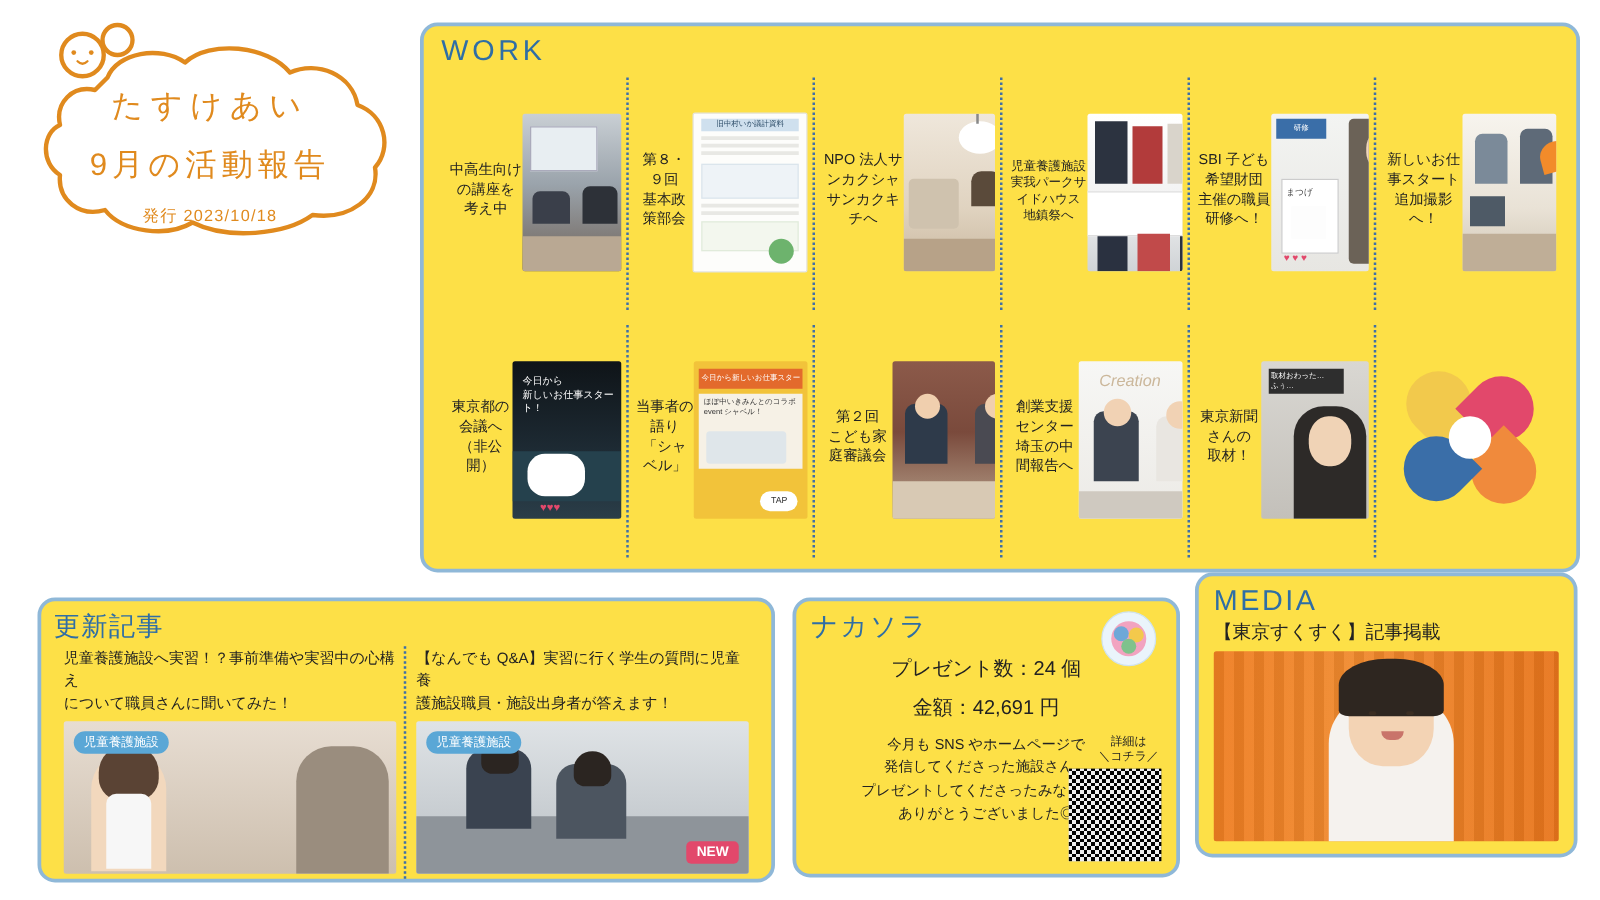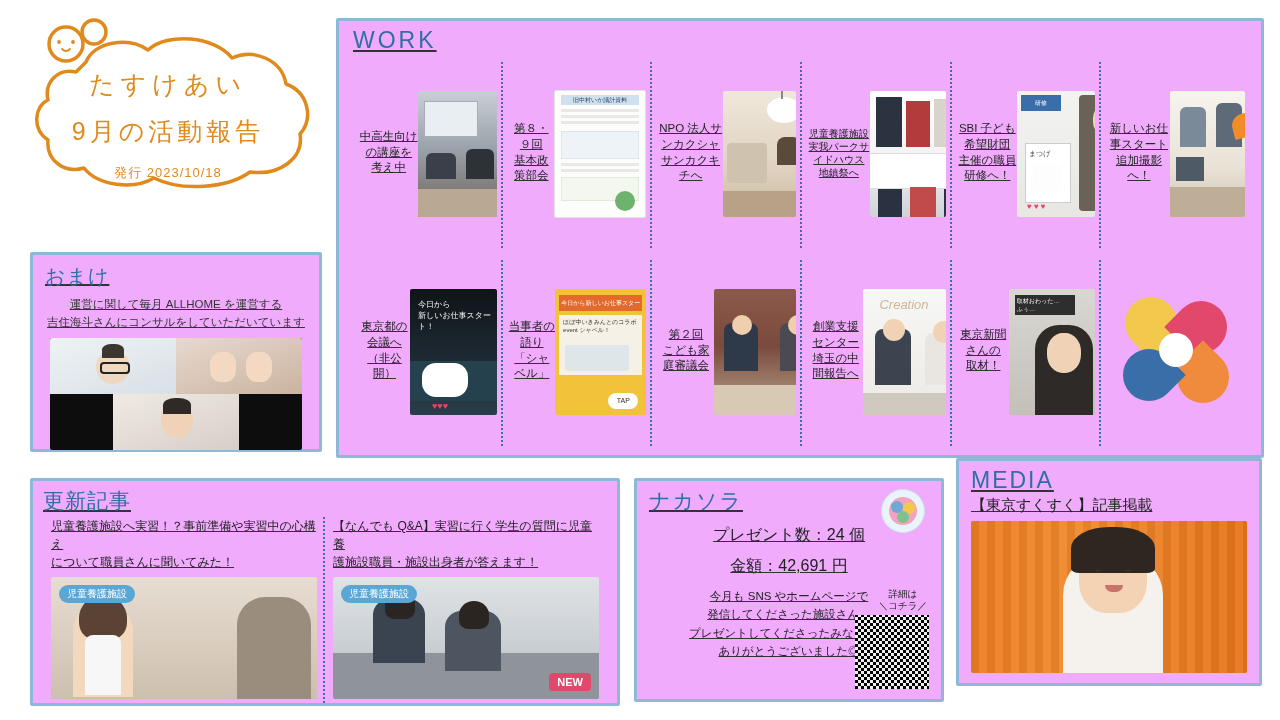--- a/index.html
+++ b/index.html
@@ -48,24 +48,23 @@
   }
   .cloud-date {
     font-size: 13px;
     letter-spacing: 1px;
   }
 
   
   .panel {
     position: absolute;
     border: 3px solid #8fb8d8;
-    border-radius: 2px;
-    background: #f0abfc;
+    border-radius: 14px;
+    background: #fde047;
     box-sizing: border-box;
-    text-decoration: underline;
   }
   .panel-title {
     color: #2f6ea5;
     font-size: 21px;
     letter-spacing: 1px;
   }
 
   
   #omake-panel {
     left: 30px;
@@ -316,42 +315,20 @@
       <circle cx="55" cy="32" r="1.9" fill="#e08a1e"></circle>
       <path d="M44,39 q4,4 8,0" stroke="#e08a1e" stroke-width="1.8" fill="none" stroke-linecap="round"></path>
     </svg>
     <div class="cloud-text">
       <div class="cloud-title1">たすけあい</div>
       <div class="cloud-title2">9月の活動報告</div>
       <div class="cloud-date">発行 2023/10/18</div>
     </div>
   </div>
 
-  <div class="panel" id="omake-panel">
-    <div class="panel-title">おまけ</div>
-    <div class="omake-text">
-      <div>運営に関して毎月 ALLHOME を運営する</div>
-      <div>吉住海斗さんにコンサルをしていただいています</div>
-    </div>
-    <div class="omake-video">
-      <div class="vtile vt1">
-        <div class="face" style="left:46px;top:12px;width:34px;height:34px;background:#f0d7bf;"></div>
-        <div class="face" style="left:52px;top:6px;width:22px;height:14px;background:#3c3630;border-radius:40% 40% 0 0;"></div>
-        <div style="position:absolute;left:50px;top:24px;width:26px;height:8px;border:2px solid #222;border-radius:4px;"></div>
-      </div>
-      <div class="vtile vt2">
-        <div class="face" style="left:34px;top:14px;width:26px;height:30px;background:#f3d9c2;border-radius:40%;"></div>
-        <div class="face" style="left:70px;top:14px;width:26px;height:30px;background:#f3d9c2;border-radius:40%;"></div>
-      </div>
-      <div class="vtile vt3">
-        <div class="face" style="left:48px;top:10px;width:32px;height:34px;background:#f0d2b6;"></div>
-        <div class="face" style="left:50px;top:4px;width:28px;height:16px;background:#2f2a26;border-radius:45% 45% 0 0;"></div>
-      </div>
-    </div>
-  </div>
 
   <div class="panel" id="work-panel">
     <div class="panel-title">WORK</div>
     <div class="work-grid">
 
       <div class="work-cell">
         <div class="work-caption">
           <div>中高生向けの講座を</div>
           <div>考え中</div>
         </div>

